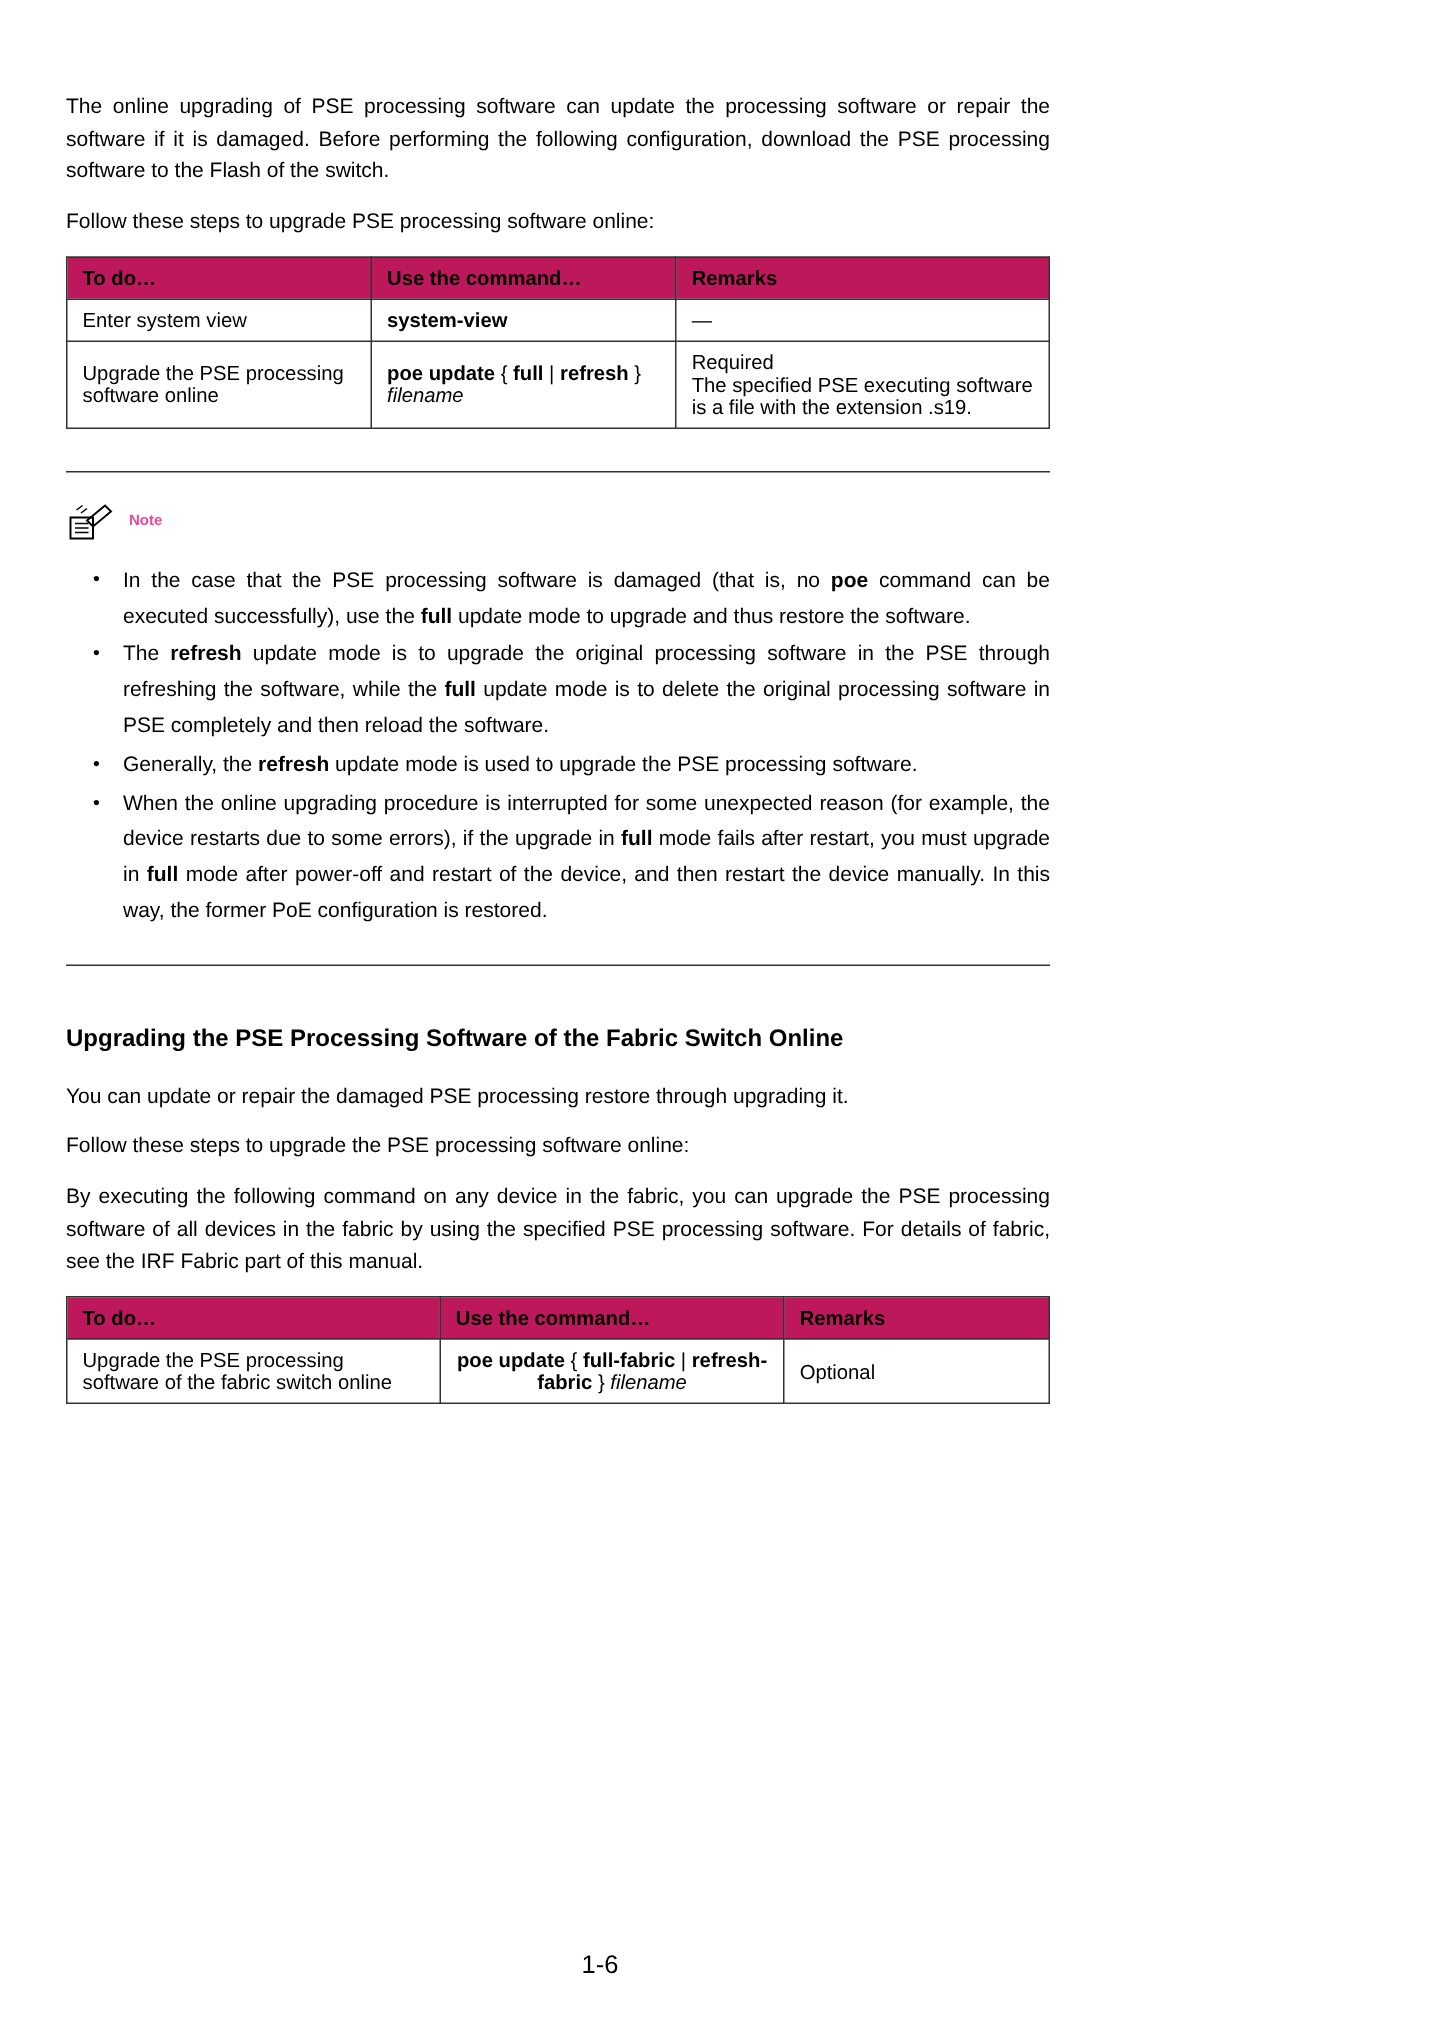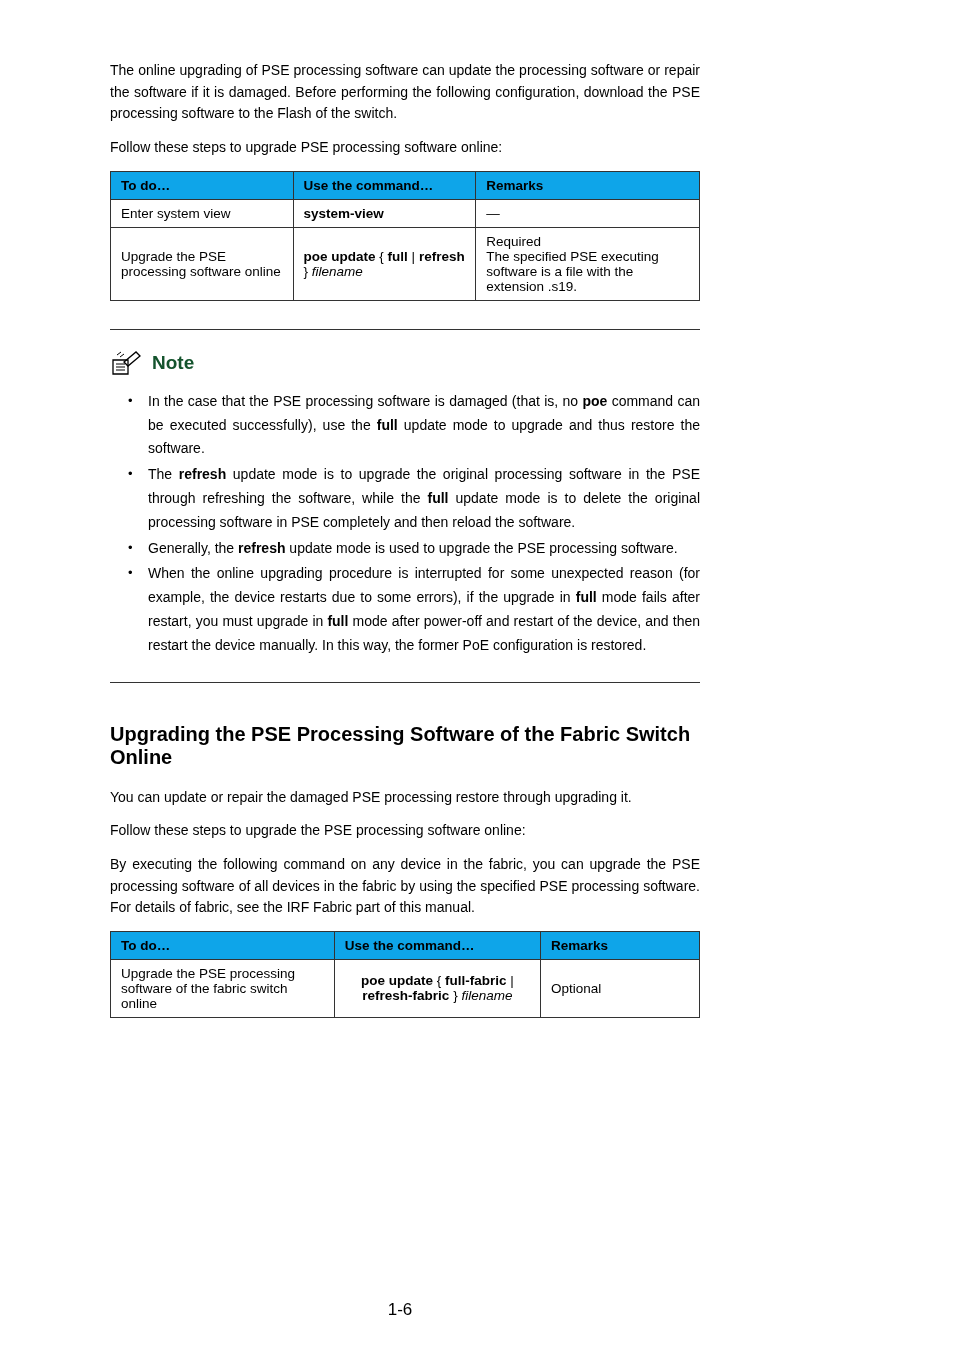--- a/index.html
+++ b/index.html
@@ -6,21 +6,21 @@
     margin: 0;
     background: #fff;
     font-family: Arial, "Helvetica Neue", Helvetica, sans-serif;
     color: #000;
     font-size: 14px;
   }
   .page {
     width: 800px;
     min-height: 1350px;
     box-sizing: border-box;
-    padding: 60px 100px 40px 110px;
+    padding: 60px 100px 40px 44px;
     position: relative;
   }
   p.body {
     text-align: justify;
     line-height: 1.55;
     margin: 0 0 12px 0;
   }
   table.cfg {
     width: 100%;
     border-collapse: collapse;
@@ -30,38 +30,38 @@
   }
   table.cfg th, table.cfg td {
     border: 1px solid #333;
     padding: 6px 10px;
     font-size: 13.5px;
     vertical-align: middle;
     text-align: left;
   }
   table.cfg th {
     font-weight: bold;
-    background: #0ea5e9;
+    background: #be185d;
   }
   .note-block {
     border-top: 1px solid #333;
     border-bottom: 1px solid #333;
     padding: 20px 0 22px 0;
     margin: 28px 0 40px 0;
   }
   .note-head {
     display: flex;
     align-items: center;
     gap: 8px;
     margin-bottom: 14px;
   }
   .note-label {
     font-weight: bold;
-    font-size: 19px;
-    color: #14532d;
+    font-size: 10px;
+    color: #ec4899;
   }
   ul.bul {
     list-style: none;
     padding: 0 0 0 18px;
     margin: 0;
   }
   ul.bul > li {
     position: relative;
     padding-left: 20px;
     text-align: justify;
@@ -136,21 +136,21 @@
       <span class="note-label">Note</span>
     </div>
     <ul class="bul" id="note-bullets">
         <li>In the case that the PSE processing software is damaged (that is, no <b>poe</b> command can be executed successfully), use the <b>full</b> update mode to upgrade and thus restore the software.</li>
         <li>The <b>refresh</b> update mode is to upgrade the original processing software in the PSE through refreshing the software, while the <b>full</b> update mode is to delete the original processing software in PSE completely and then reload the software.</li>
         <li>Generally, the <b>refresh</b> update mode is used to upgrade the PSE processing software.</li>
         <li>When the online upgrading procedure is interrupted for some unexpected reason (for example, the device restarts due to some errors), if the upgrade in <b>full</b> mode fails after restart, you must upgrade in <b>full</b> mode after power-off and restart of the device, and then restart the device manually. In this way, the former PoE configuration is restored.</li>
       </ul>
   </div>
 
-  <h3 style="font-size:20px; font-weight:bold; margin:0 0 18px 0;">Upgrading the PSE Processing Software of the Fabric Switch Online</h3>
+  <h3 style="font-size:16px; font-weight:bold; margin:0 0 18px 0;">Upgrading the PSE Processing Software of the Fabric Switch Online</h3>
 
   <p class="body">You can update or repair the damaged PSE processing restore through upgrading it.</p>
   <p class="body">Follow these steps to upgrade the PSE processing software online:</p>
   <p class="body">By executing the following command on any device in the fabric, you can upgrade the PSE processing software of all devices in the fabric by using the specified PSE processing software. For details of fabric, see the IRF Fabric part of this manual.</p>
 
   <table class="cfg">
     <colgroup>
       <col style="width:38%">
       <col style="width:35%">
       <col style="width:27%">

